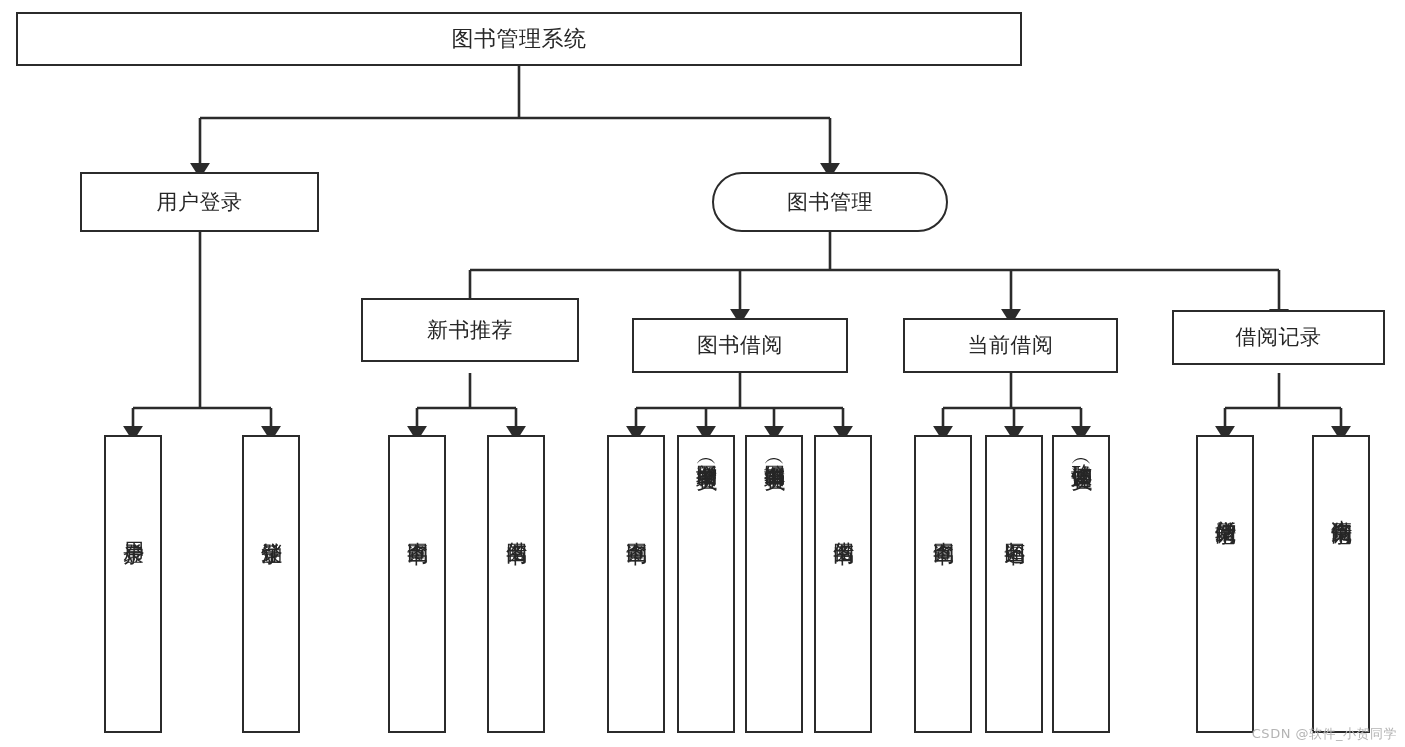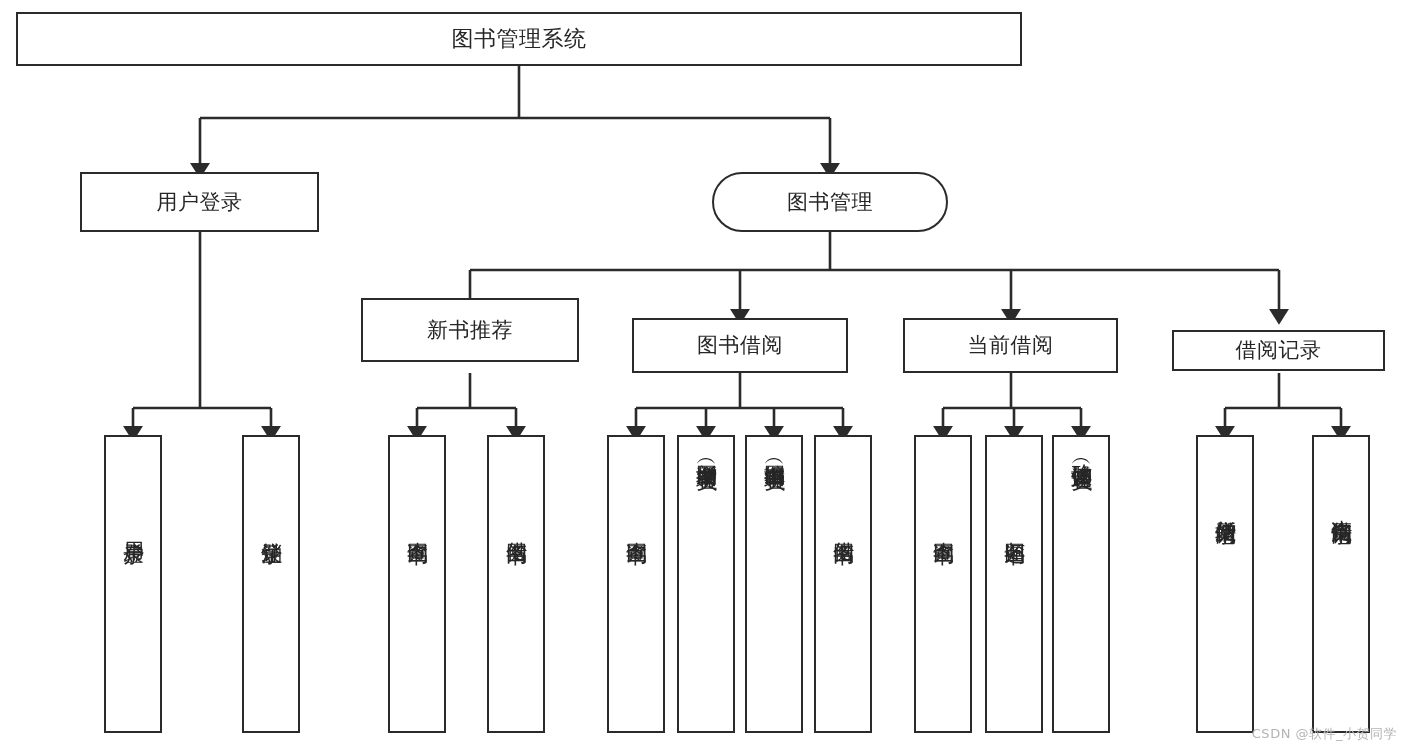--- a/index.html
+++ b/index.html
@@ -140,21 +140,21 @@
 
   <div class="node lvl3" style="left: 361px; top: 298px; width: 218px; height: 64px;">
     <span class="label">新书推荐</span>
   </div>
   <div class="node lvl3" style="left: 632px; top: 318px; width: 216px; height: 55px;">
     <span class="label">图书借阅</span>
   </div>
   <div class="node lvl3" style="left: 903px; top: 318px; width: 215px; height: 55px; align-items: center;">
     <span class="label">当前借阅</span>
   </div>
-  <div class="node lvl3" style="left: 1172px; top: 330px; width: 213px; height: 41px;">
+  <div class="node lvl3" style="left: 1172px; top: 310px; width: 213px; height: 55px;">
     <span class="label">借阅记录</span>
   </div>
 
   <div class="node leaf mid" style="left: 104px; top: 435px; width: 58px; height: 298px;">
     <span class="label">用户登录</span>
   </div>
   <div class="node leaf mid" style="left: 242px; top: 435px; width: 58px; height: 298px;">
     <span class="label">注销登录</span>
   </div>
   <div class="node leaf mid" style="left: 388px; top: 435px; width: 58px; height: 298px;">

